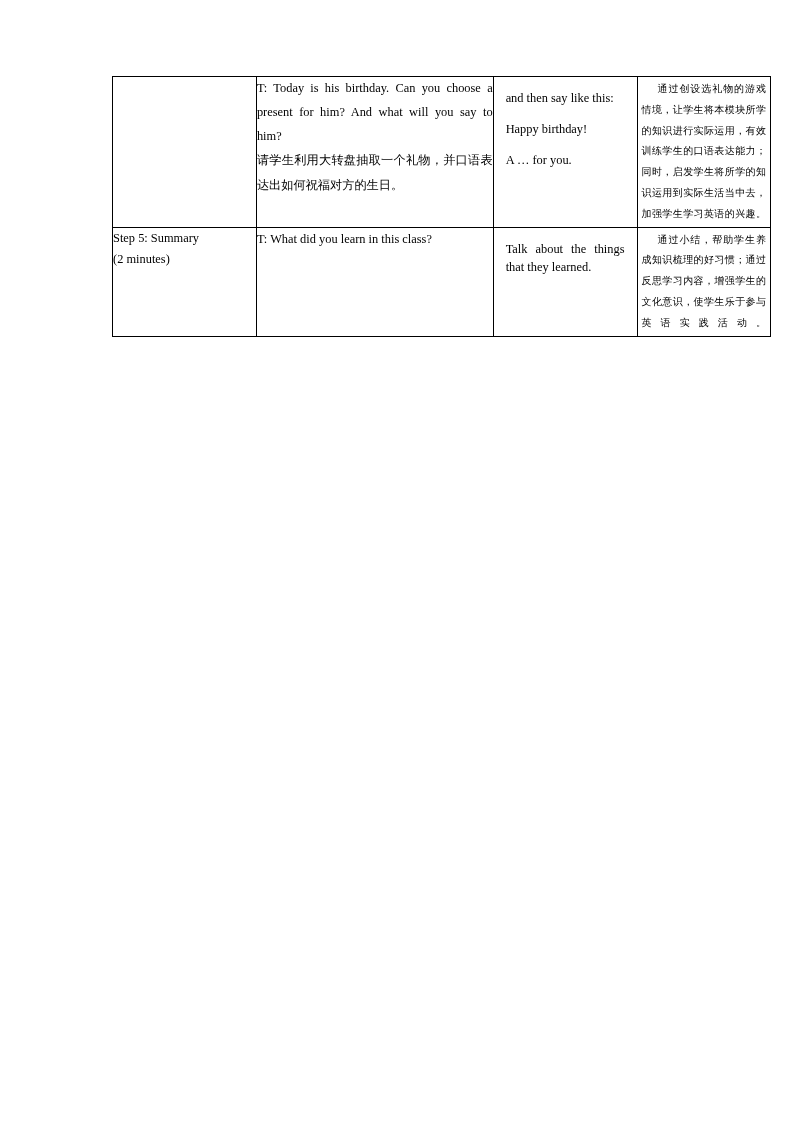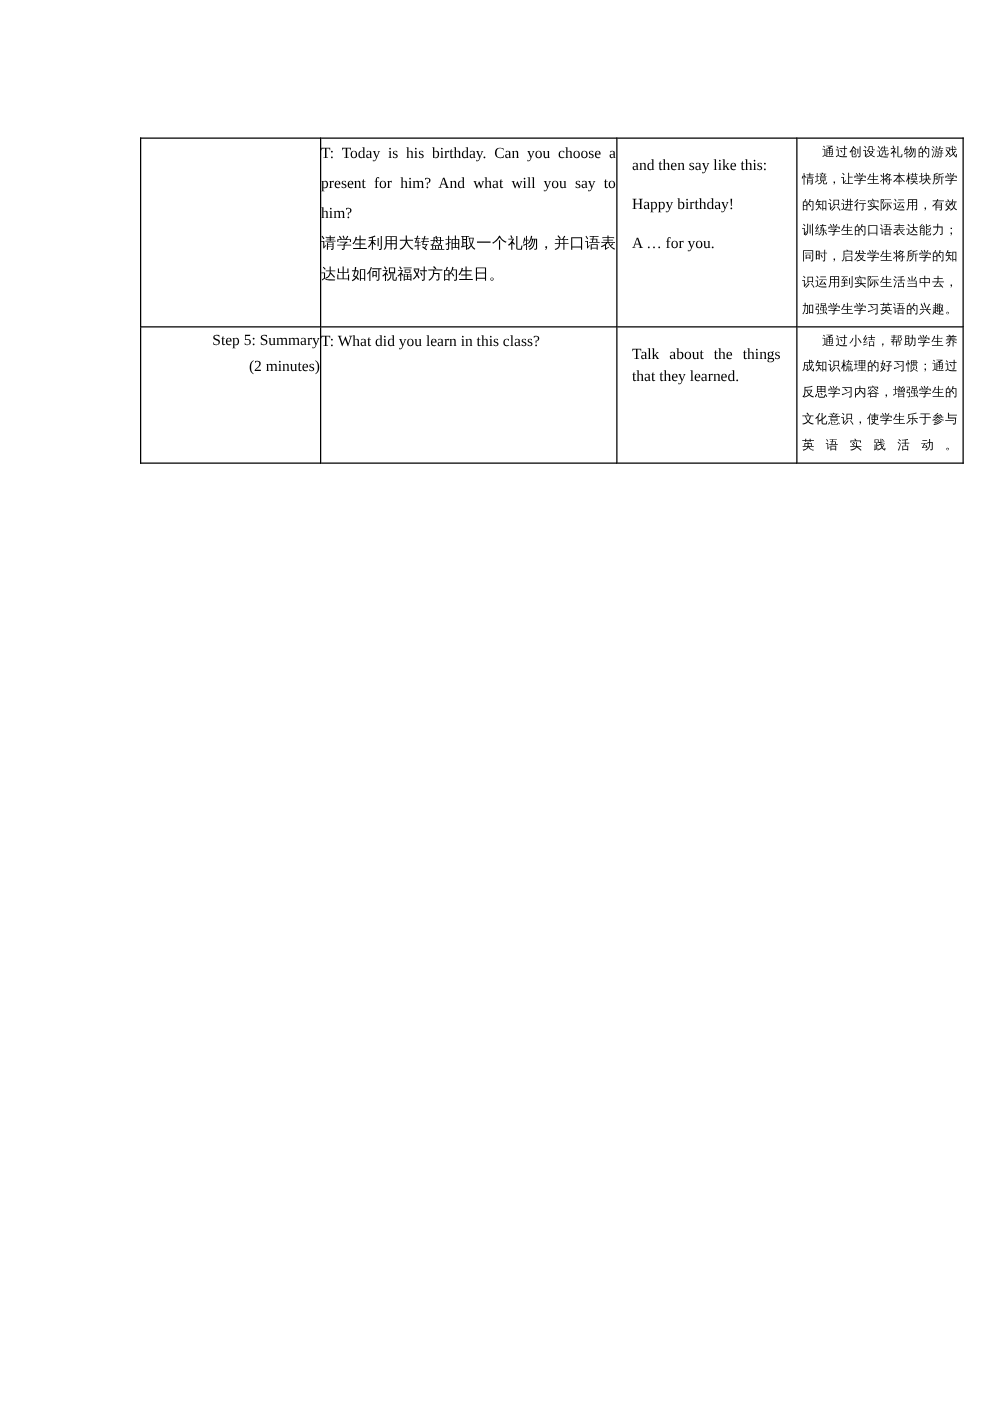--- a/index.html
+++ b/index.html
@@ -18,21 +18,21 @@
   .page {
     position: absolute;
     left: 0;
     top: 0;
     width: 794px;
     height: 1123px;
   }
   table.lesson-table {
     position: absolute;
     left: 112px;
-    top: 110px;
+    top: 76px;
     width: 659px;
     border-collapse: collapse;
     table-layout: fixed;
   }
   table.lesson-table td {
     border: 1px solid #000000;
     vertical-align: top;
     padding: 0;
     font-size: 12.4px;
     line-height: 1.0;
@@ -88,21 +88,21 @@
   
   td.label-cell {
     vertical-align: middle;
     text-align: center;
   }
   .label-line {
     font-family: "Liberation Serif", "DejaVu Serif", serif;
     font-size: 12.4px;
     line-height: 1.72;
     margin: 0;
-    text-align: right;
+    text-align: left;
   }
 
   
   .bb-title {
     font-family: "Liberation Serif", "DejaVu Serif", serif;
     font-size: 12.4px;
     line-height: 1.78;
     margin: 0;
   }
   .bb-line {

